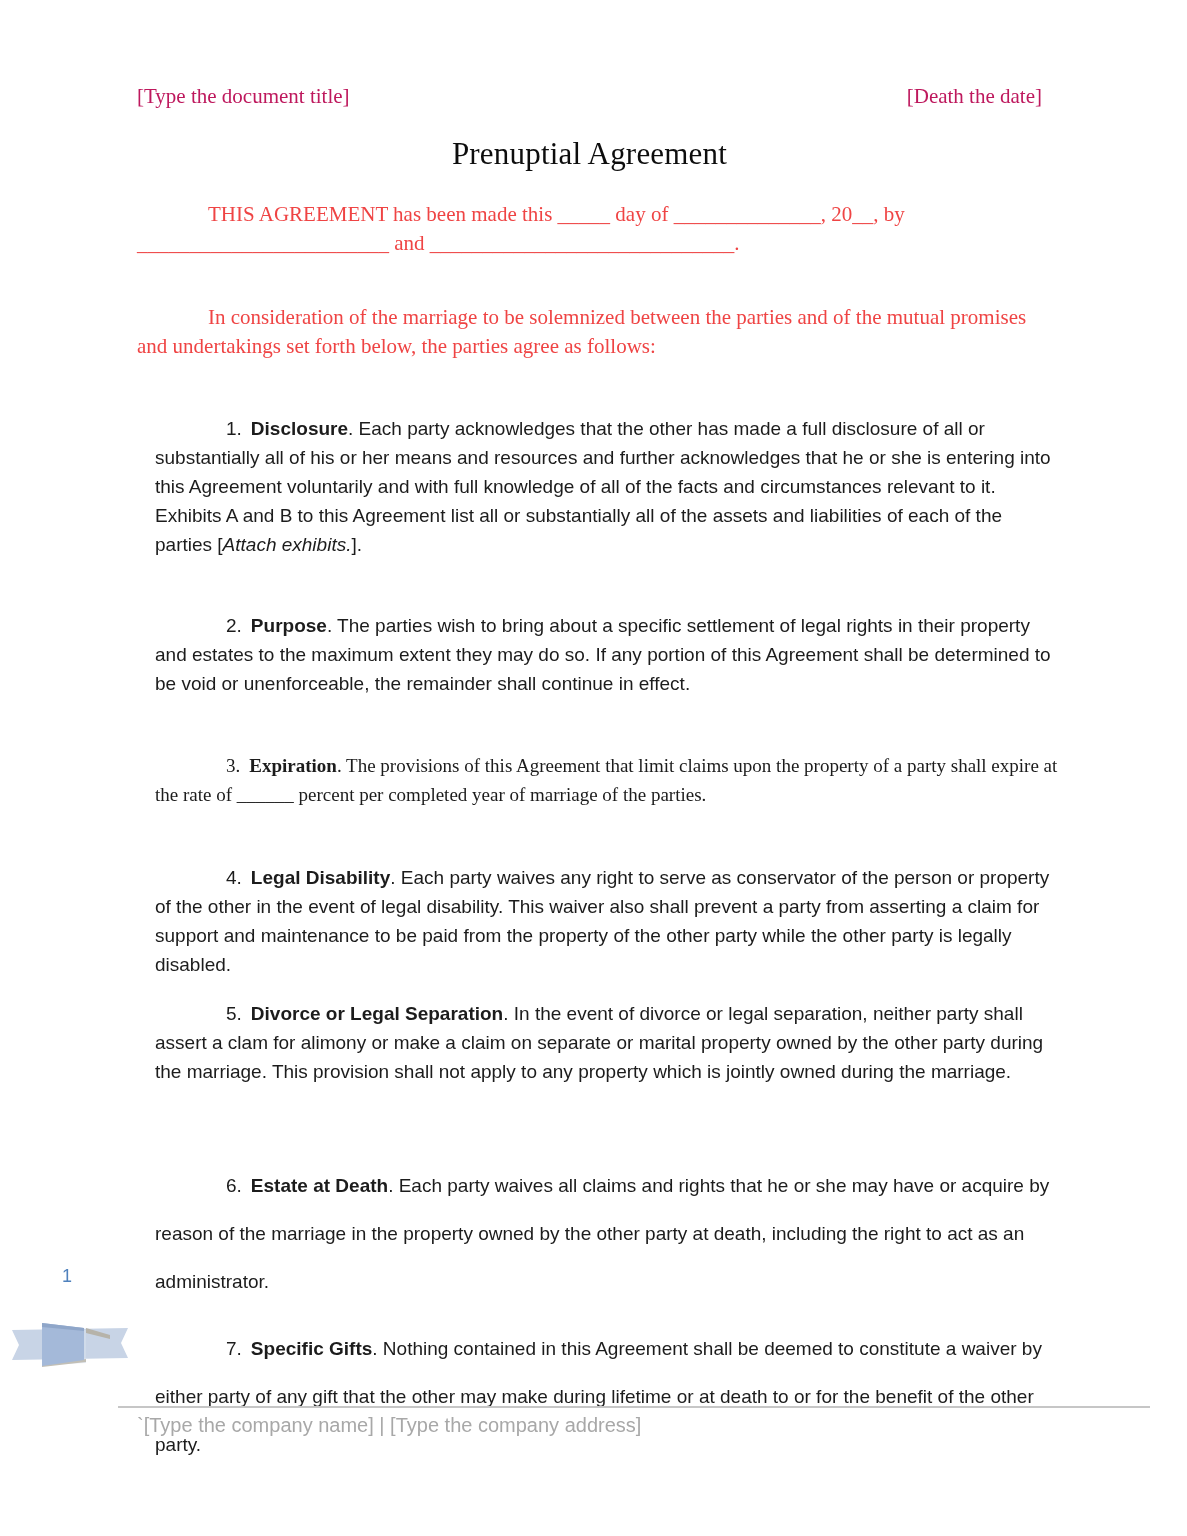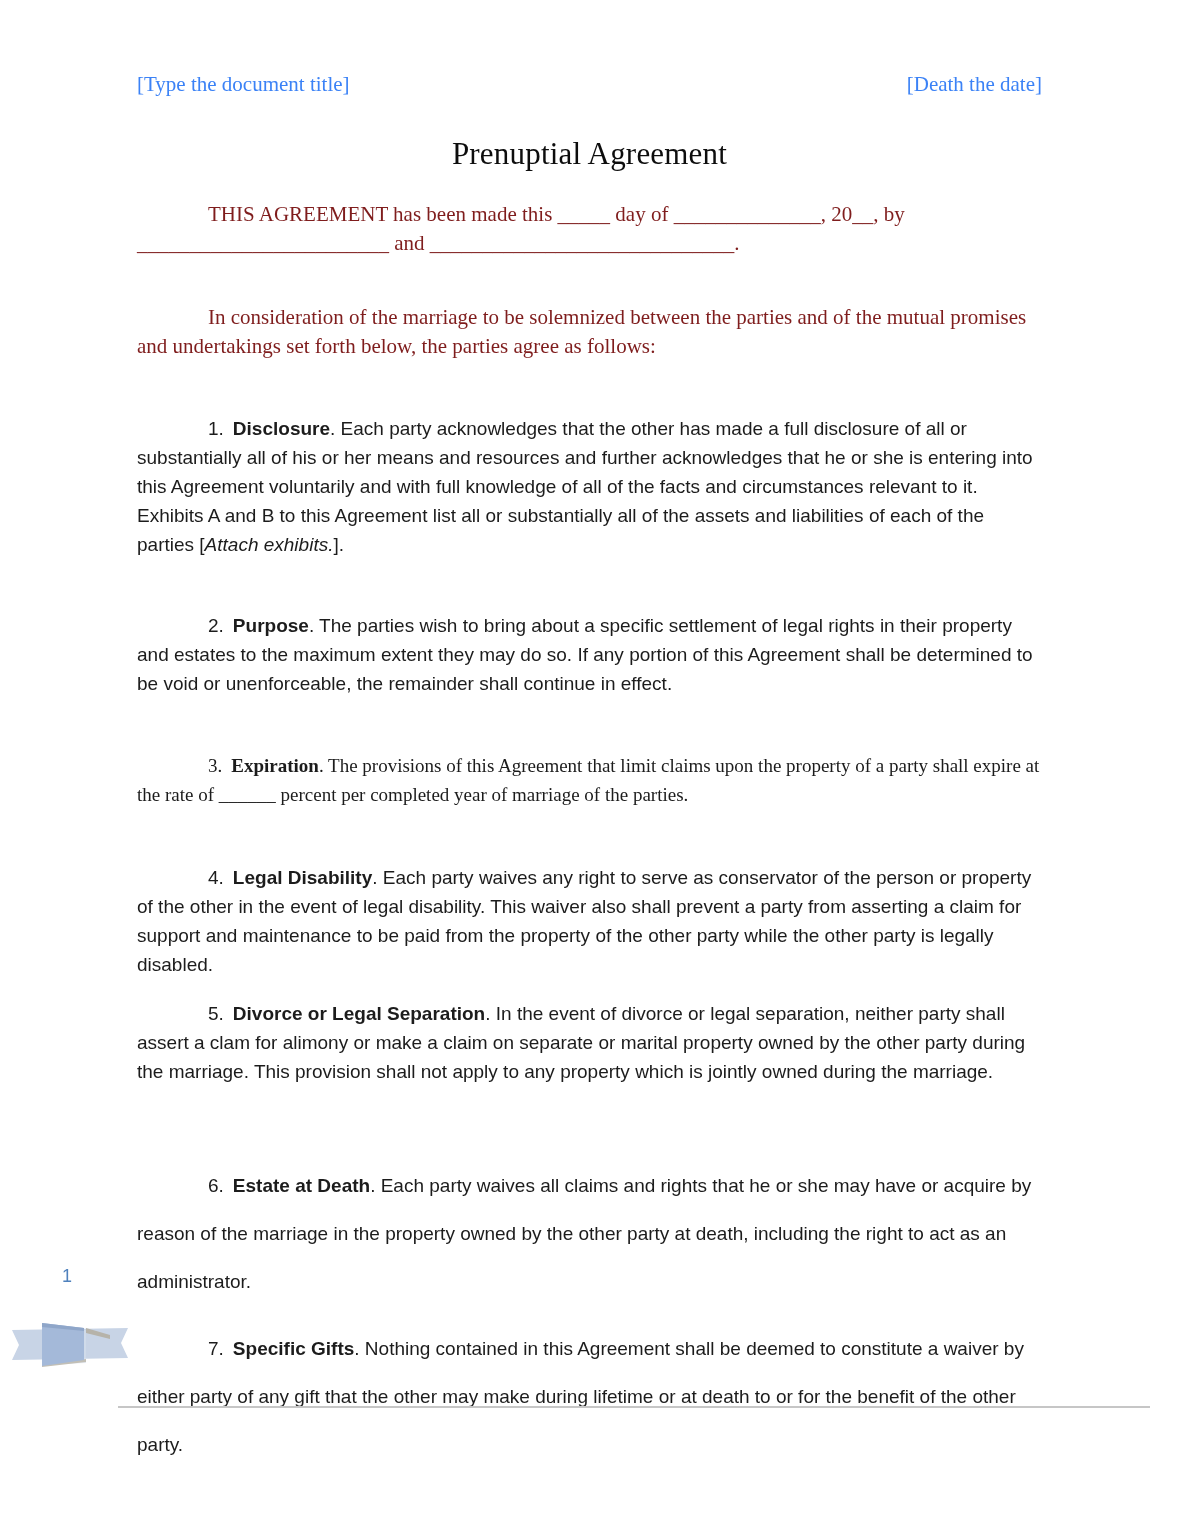--- a/index.html
+++ b/index.html
@@ -10,57 +10,58 @@
     background: #ffffff;
     overflow: hidden;
     font-family: "Liberation Serif", serif;
     color: #000000;
   }
   .abs { position: absolute; }
   .textcol { left: 137px; width: 905px; }
 
   
   .header-row {
-    top: 72px;
+    top: 84px;
     display: flex;
     justify-content: space-between;
     font-family: "Liberation Serif", serif;
     font-size: 21px;
-    color: #3b82f6;
+    color: #be185d;
   }
 
   
   .doc-title {
     top: 136px;
     text-align: center;
     font-size: 31px;
     font-weight: normal;
     letter-spacing: 0.2px;
     color: #0d0d0d;
     font-family: "Liberation Serif", serif;
   }
 
   
   .serif-par {
     font-family: "Liberation Serif", serif;
     font-size: 21px;
     line-height: 29px;
-    color: #7f1d1d;
+    color: #ef4444;
   }
   .opening { top: 200px; }
   .opening .line-1 { text-indent: 71px; }
   .intro { top: 303px; text-indent: 71px; }
 
   
   .sec {
     font-family: "Liberation Sans", sans-serif;
     font-size: 19px;
     line-height: 29px;
     color: #1c1c1c;
     text-indent: 71px;
+    margin-left: 18px;
   }
   .sec.loose { line-height: 48px; }
   .sec .num { margin-right: 9px; }
   .sec .heading { font-weight: bold; }
   .sec .italic-note { font-style: italic; }
   .sec-1 { top: 395px; }
   .sec-2 { top: 592px; }
   .sec-3 { top: 732px; font-family: Liberation Serif, serif; }
   .sec-4 { top: 844px; }
   .sec-5 { top: 980px; }
@@ -135,14 +136,15 @@
       <polygon points="0,14 116,12 109,27 116,42 0,44 7,29" fill="#c8d4e6"></polygon>
       <polygon points="30,12 74,14 74,47 30,49" fill="#d6dfec" opacity="0.6"></polygon>
       <polygon points="74,12 98,19 98,23 74,17" fill="#b6b3aa"></polygon>
       <polygon points="30,48 74,43 74,46 30,51" fill="#c2bfb6"></polygon>
       <polygon points="30,7 72,12 72,44 30,50" fill="#a4b9d9"></polygon>
       <polygon points="30,7 72,12 72,15 30,11" fill="#8fa6c9"></polygon>
     </svg>
   </div>
 
   <div class="abs footer-rule"></div>
+  <div class="abs footer-text">`[Type the company name] | [Type the company address]</div>
 
 </div>
 
 </body></html>

